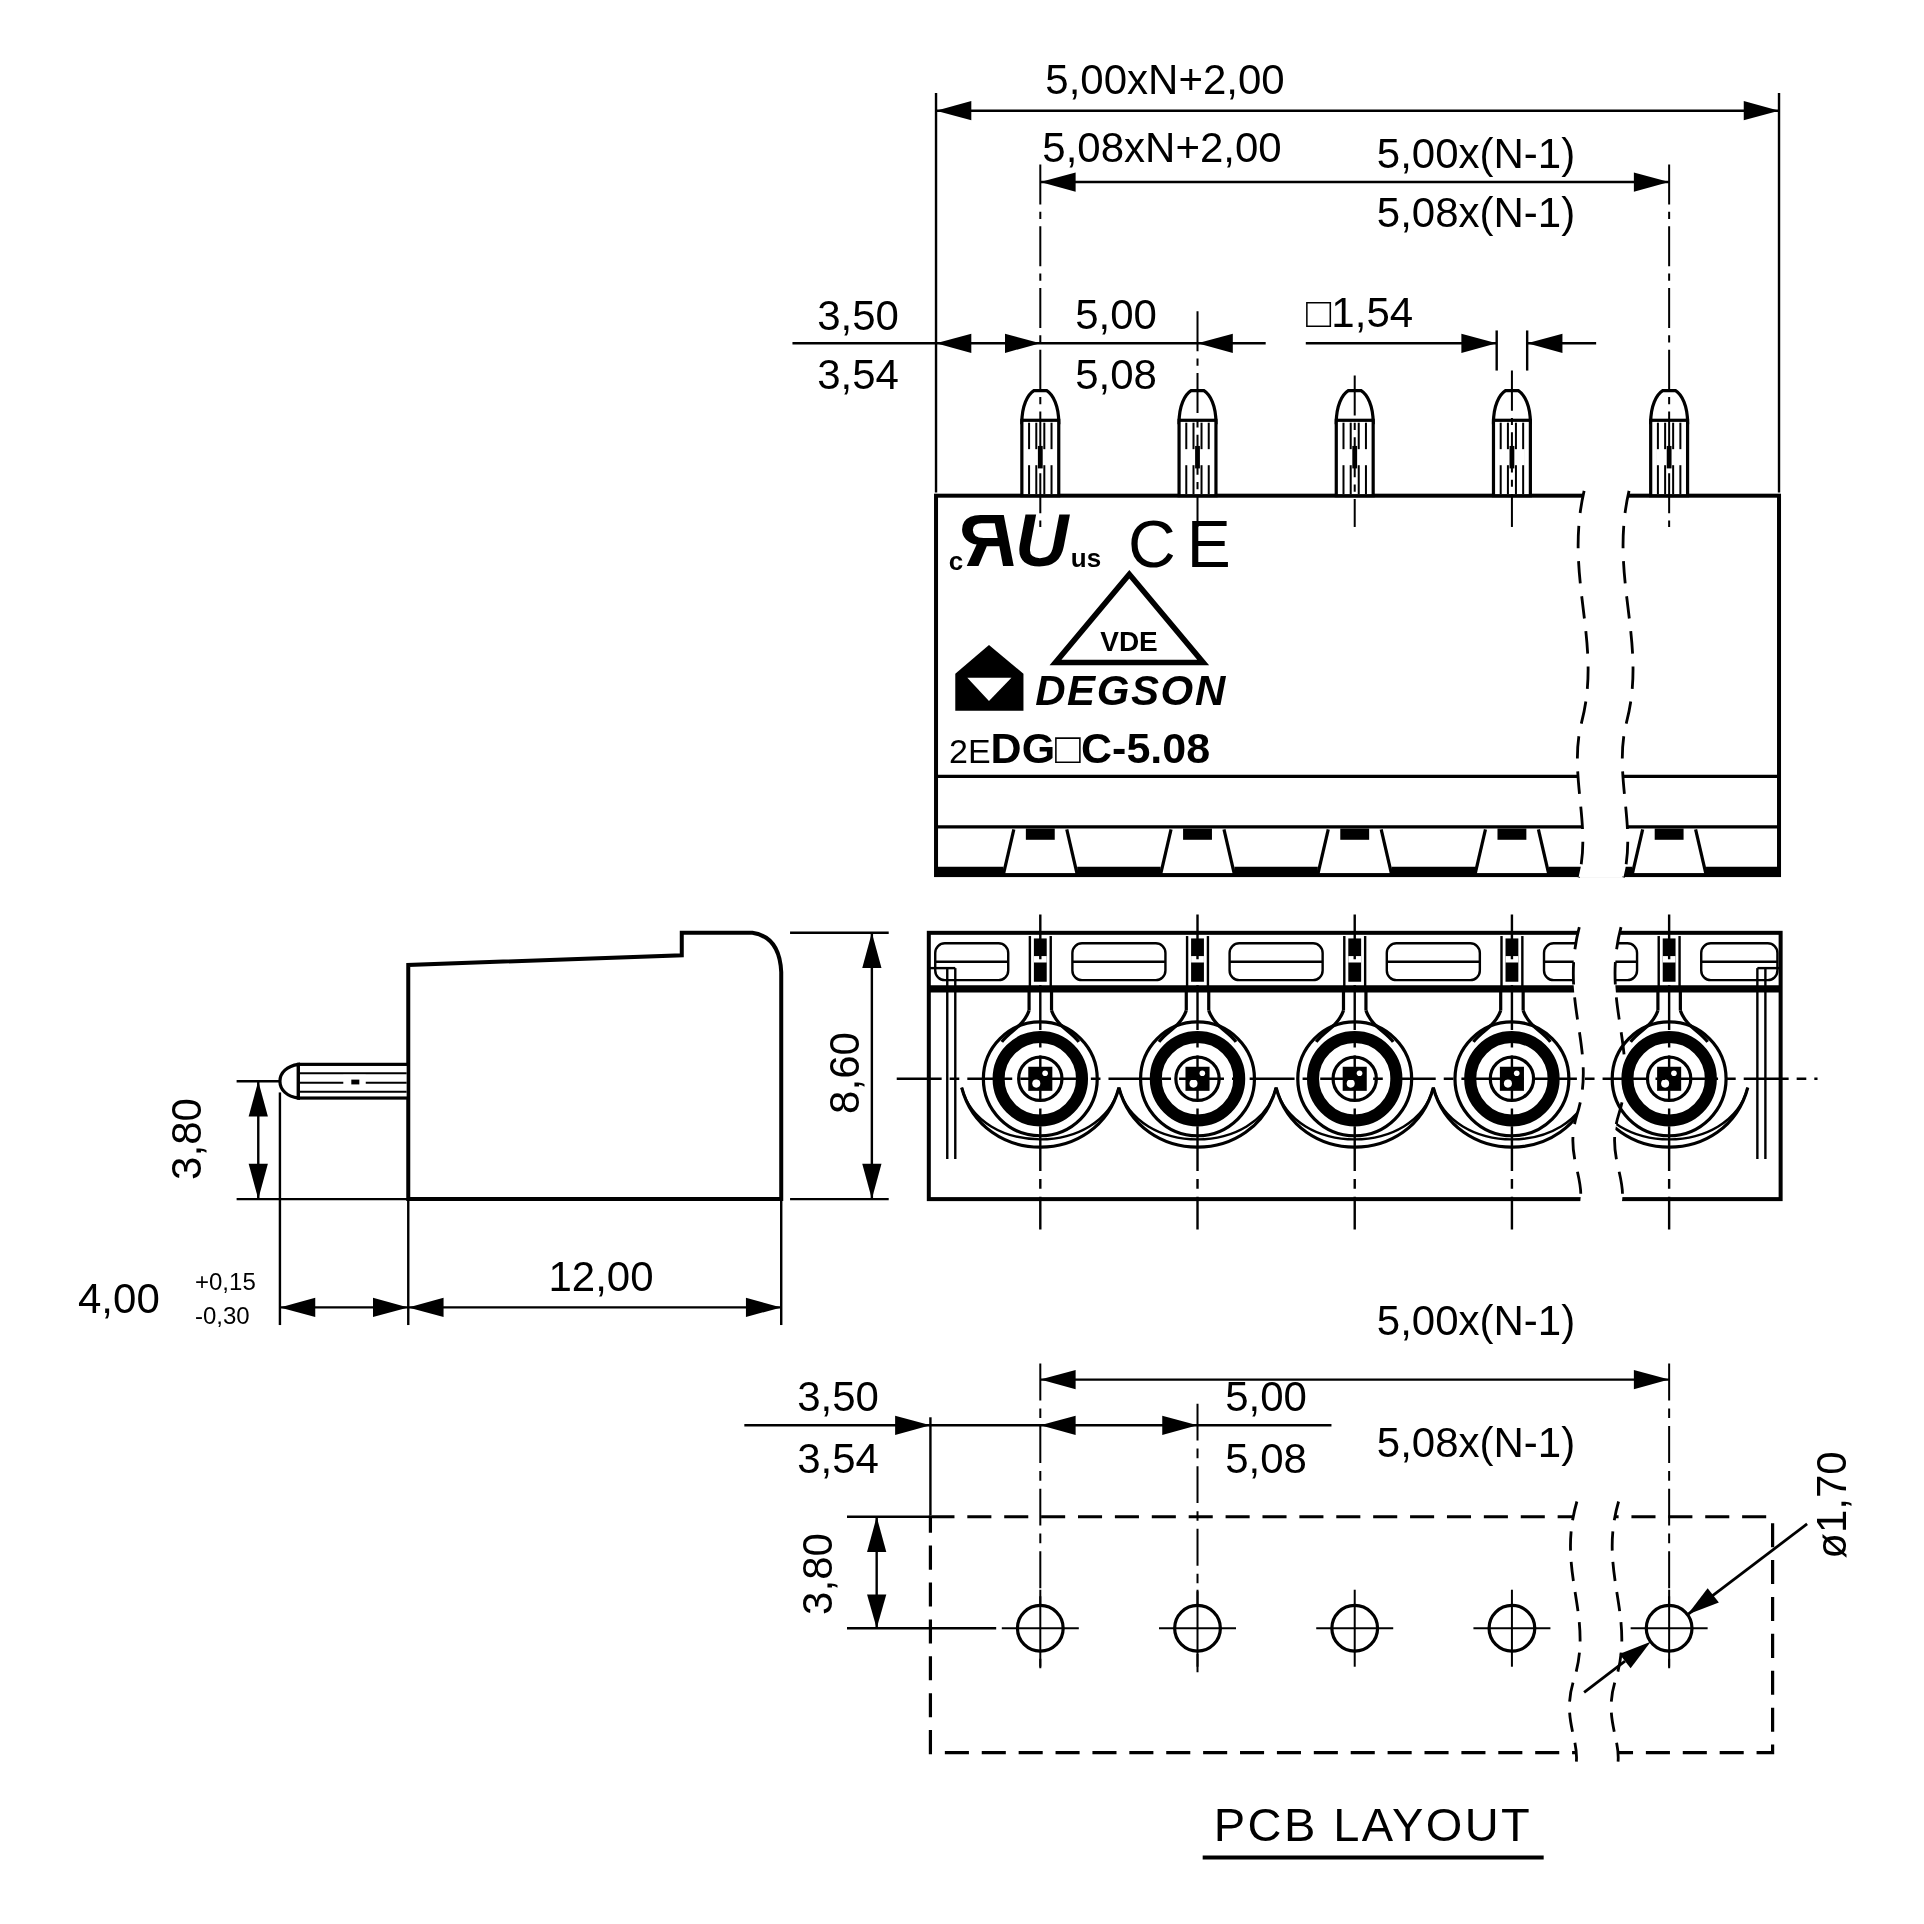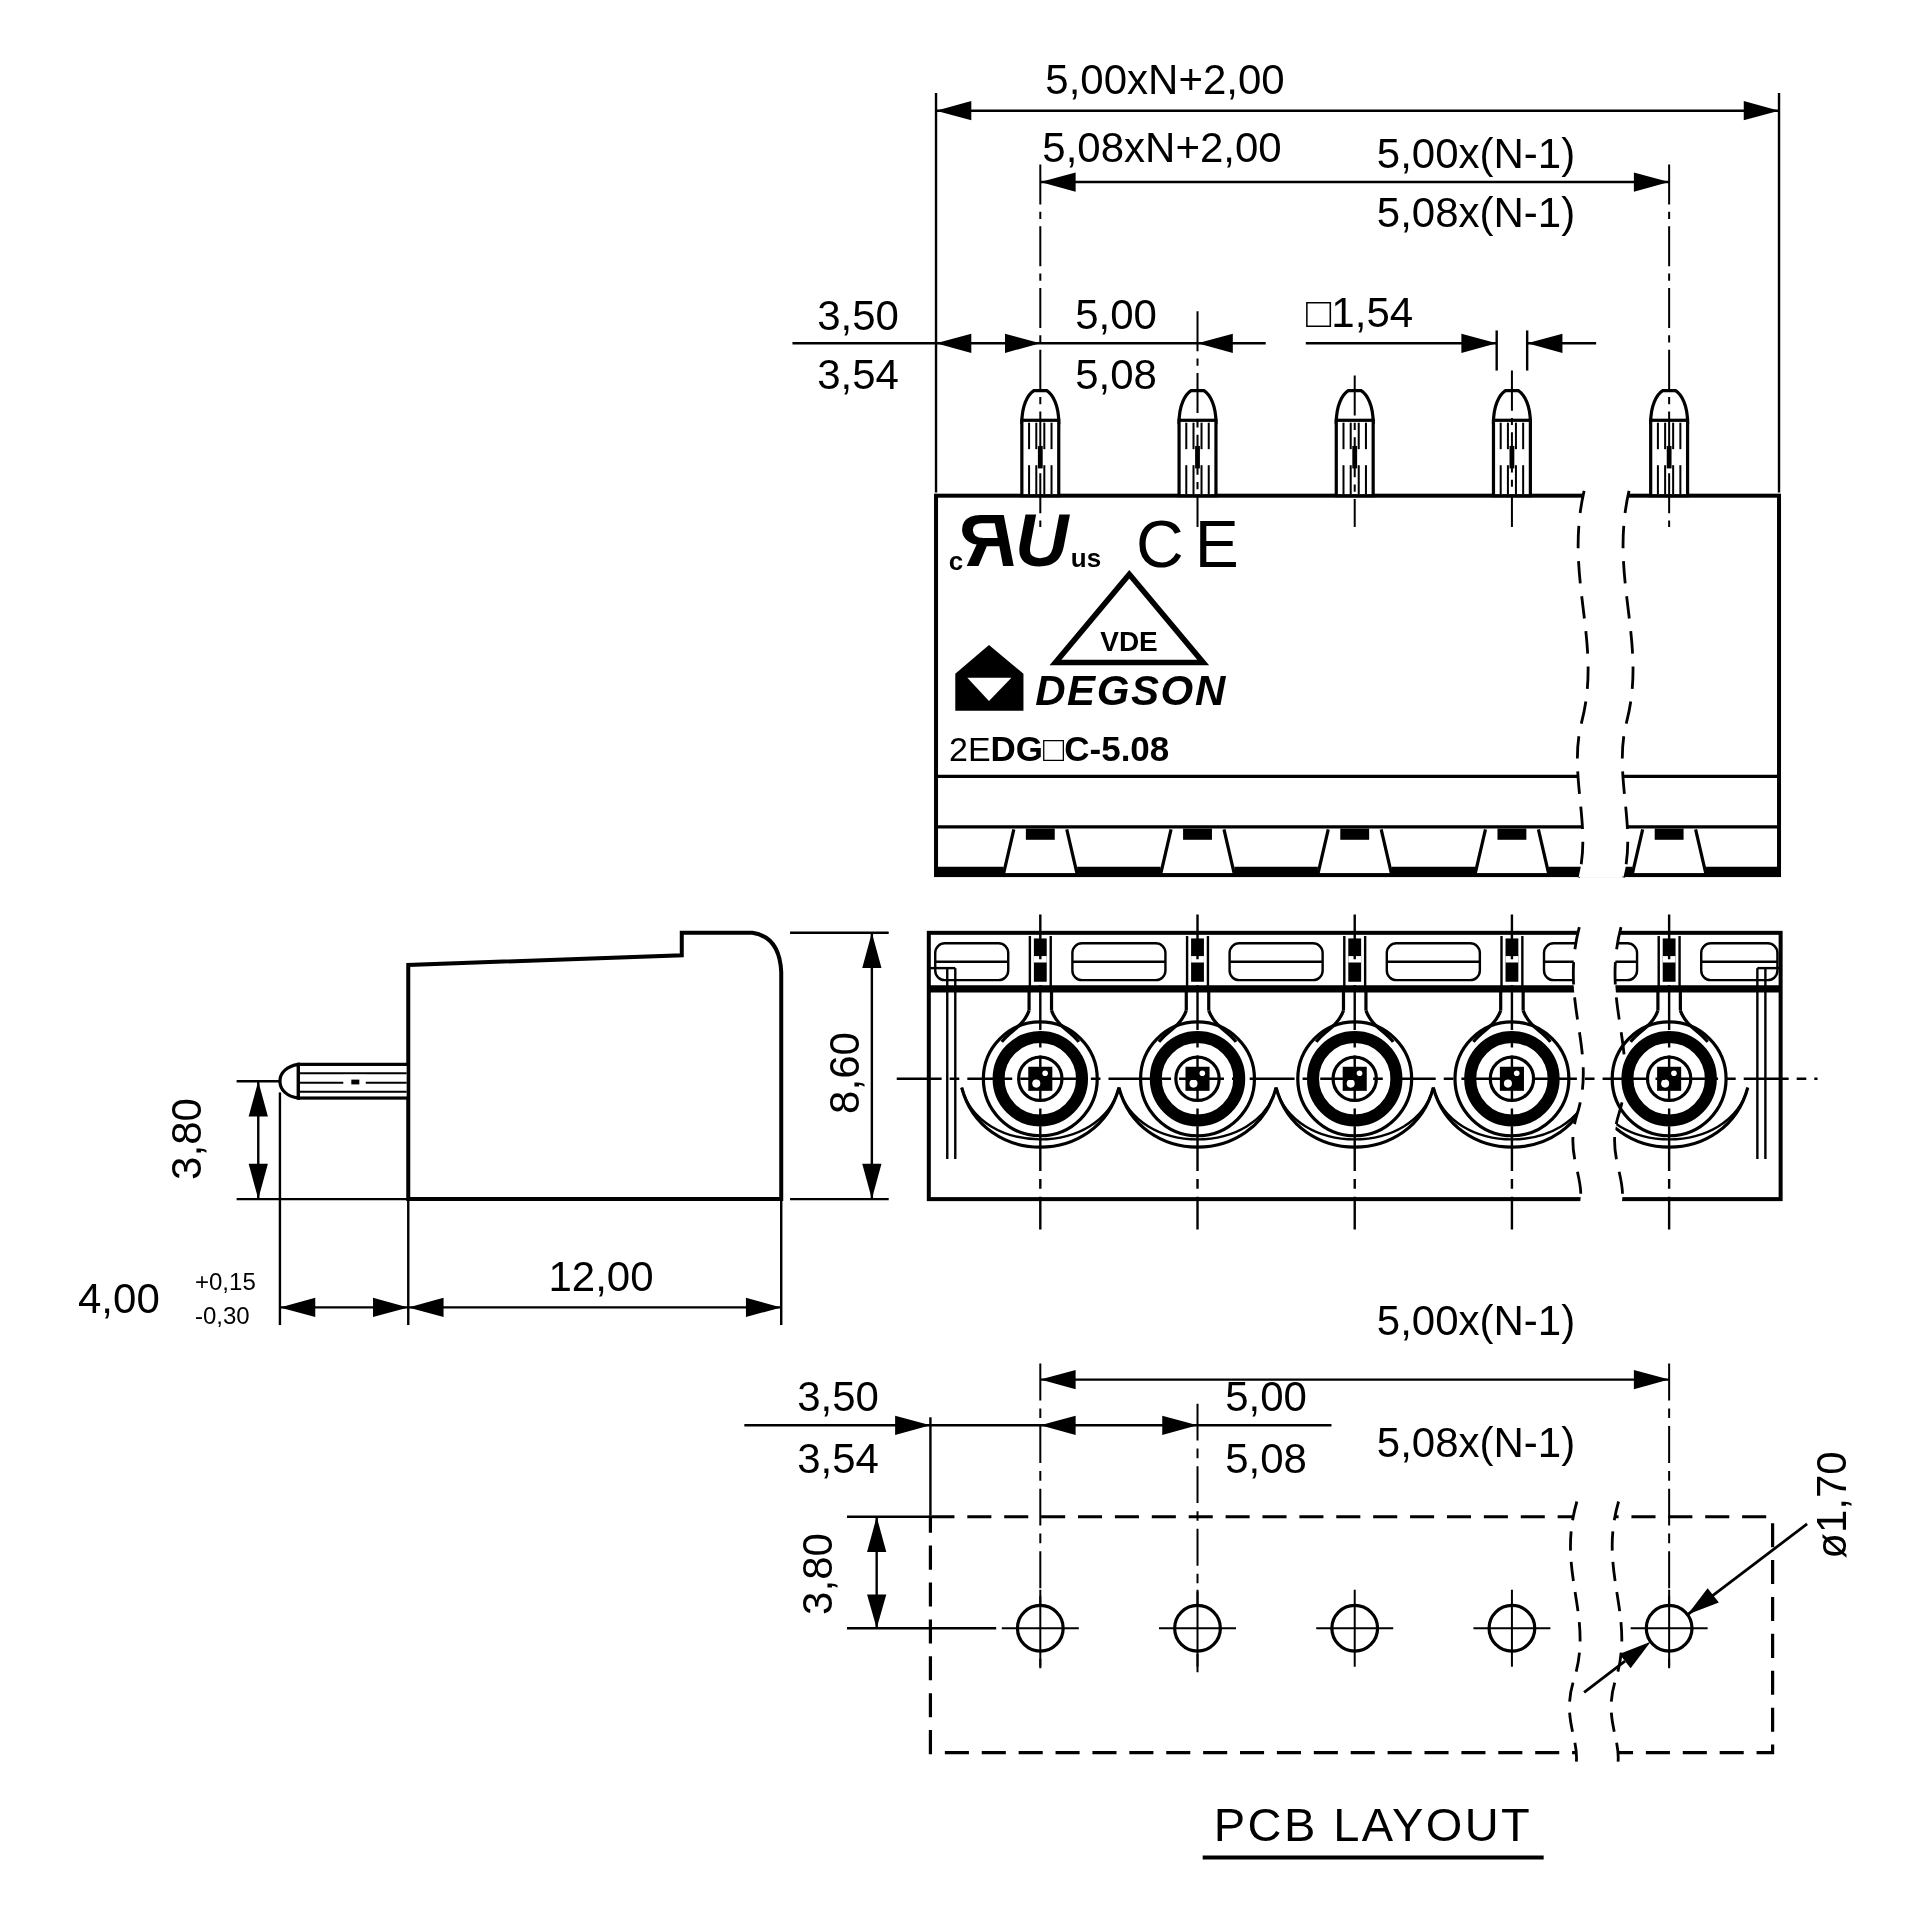--- a/index.html
+++ b/index.html
@@ -13,25 +13,25 @@
     font-size:42px;line-height:1;white-space:nowrap;color:#000;
     letter-spacing:0px;
   }
   .lbl-left{transform:translate(0,-50%);}
   .rot{transform:translate(-50%,-50%) rotate(-90deg);}
   .small{font-size:24px;font-weight:normal;}
   .caption{font-size:47px;letter-spacing:2.4px;padding:0 11.2px 8px 11.2px;border-bottom:4.8px solid #000;}
   .mark-ru{font-size:74px;font-weight:bold;font-style:italic;display:flex;align-items:center;}
   .mark-ru .mir{display:inline-block;transform:scaleX(-1);}
   .mark-sub{font-size:26px;font-weight:bold;}
-  .mark-ce{font-size:66px;letter-spacing:11.2px;margin-left:8px;}
+  .mark-ce{font-size:66px;letter-spacing:11.2px;}
   .mark-vde{font-size:28px;font-weight:bold;}
   .brand{font-size:42px;font-weight:bold;font-style:italic;letter-spacing:1.6px;}
   .pn{font-size:34px;display:flex;align-items:baseline;}
-  .pn .b{font-weight:bold;font-size:35px;}
+  .pn .b{font-weight:bold;font-size:43px;}
 </style>
 </head>
 <body>
 
 <div id="stage">
 
 <svg id="linework" width="1925" height="1925" viewBox="0 0 2400 2400" fill="none" stroke="#000" stroke-width="3">
 
   <defs>
 

